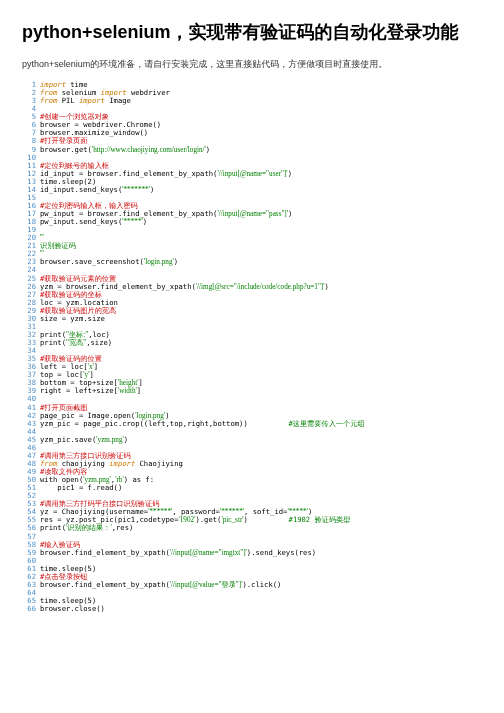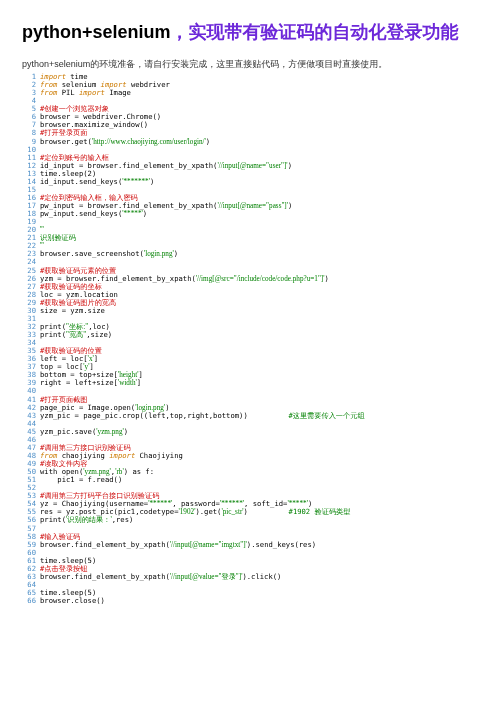--- a/index.html
+++ b/index.html
@@ -1,19 +1,19 @@
 <!DOCTYPE html>
 <html><head>
 <meta charset="utf-8">
 <style>
 body { margin:0; padding:20px 22px; font-family:Arial,"Microsoft YaHei",sans-serif; background:#fff; width:504px; box-sizing:border-box; }
 .title { font-size:18px; font-weight:bold; margin-bottom:14px; white-space:nowrap; }
 .t1 { color:#000; }
-.t2 { color:#6d28d9; }
-.intro { font-size:9px; color:#333; margin-bottom:2px; }
+.t2 { color:#000000; }
+.intro { font-size:9px; color:#333; margin-bottom:10px; }
 .code { font-size:7.2px; line-height:1.12; font-family:Consolas,Monaco,monospace; white-space:pre; }
 .line { display:flex; }
 .ln { color:#4d8ec7; width:14px; text-align:right; margin-right:4px; flex-shrink:0; user-select:none; }
 .black { color:#000; }
 .kw { color:#cc7a00;font-style:italic; }
 .str { color:#008000;font-family:Liberation Serif, serif; }
 .red { color:#c00;margin-top:40px; }
 .cm { color:#008000;margin-left:32px; }
 </style>
 </head>

